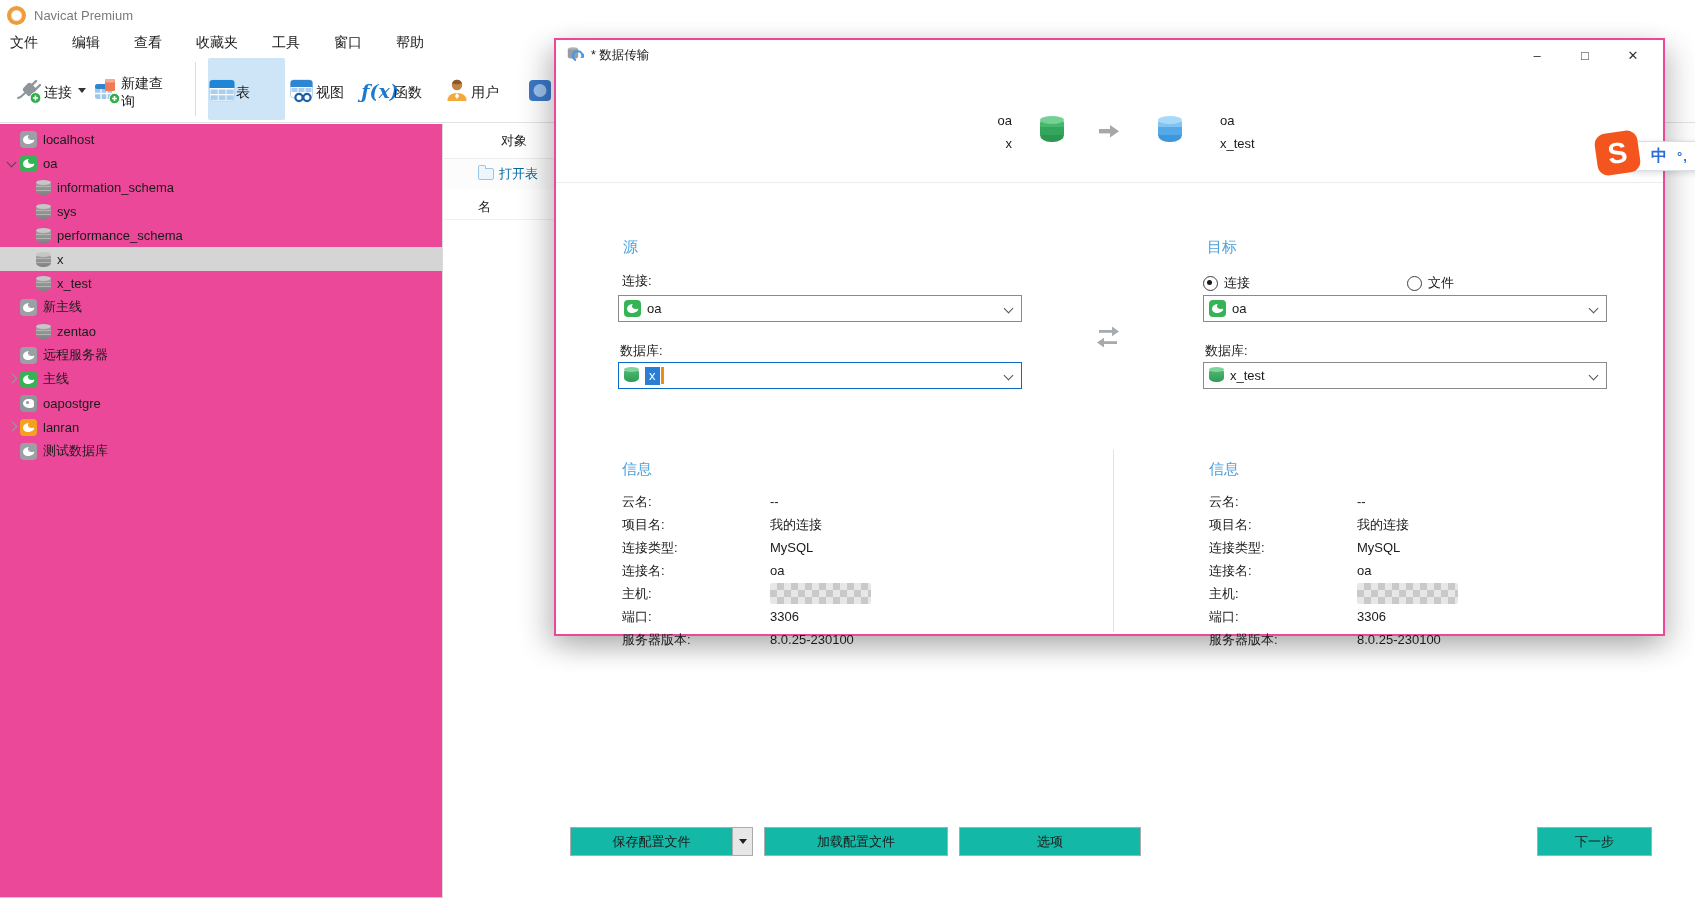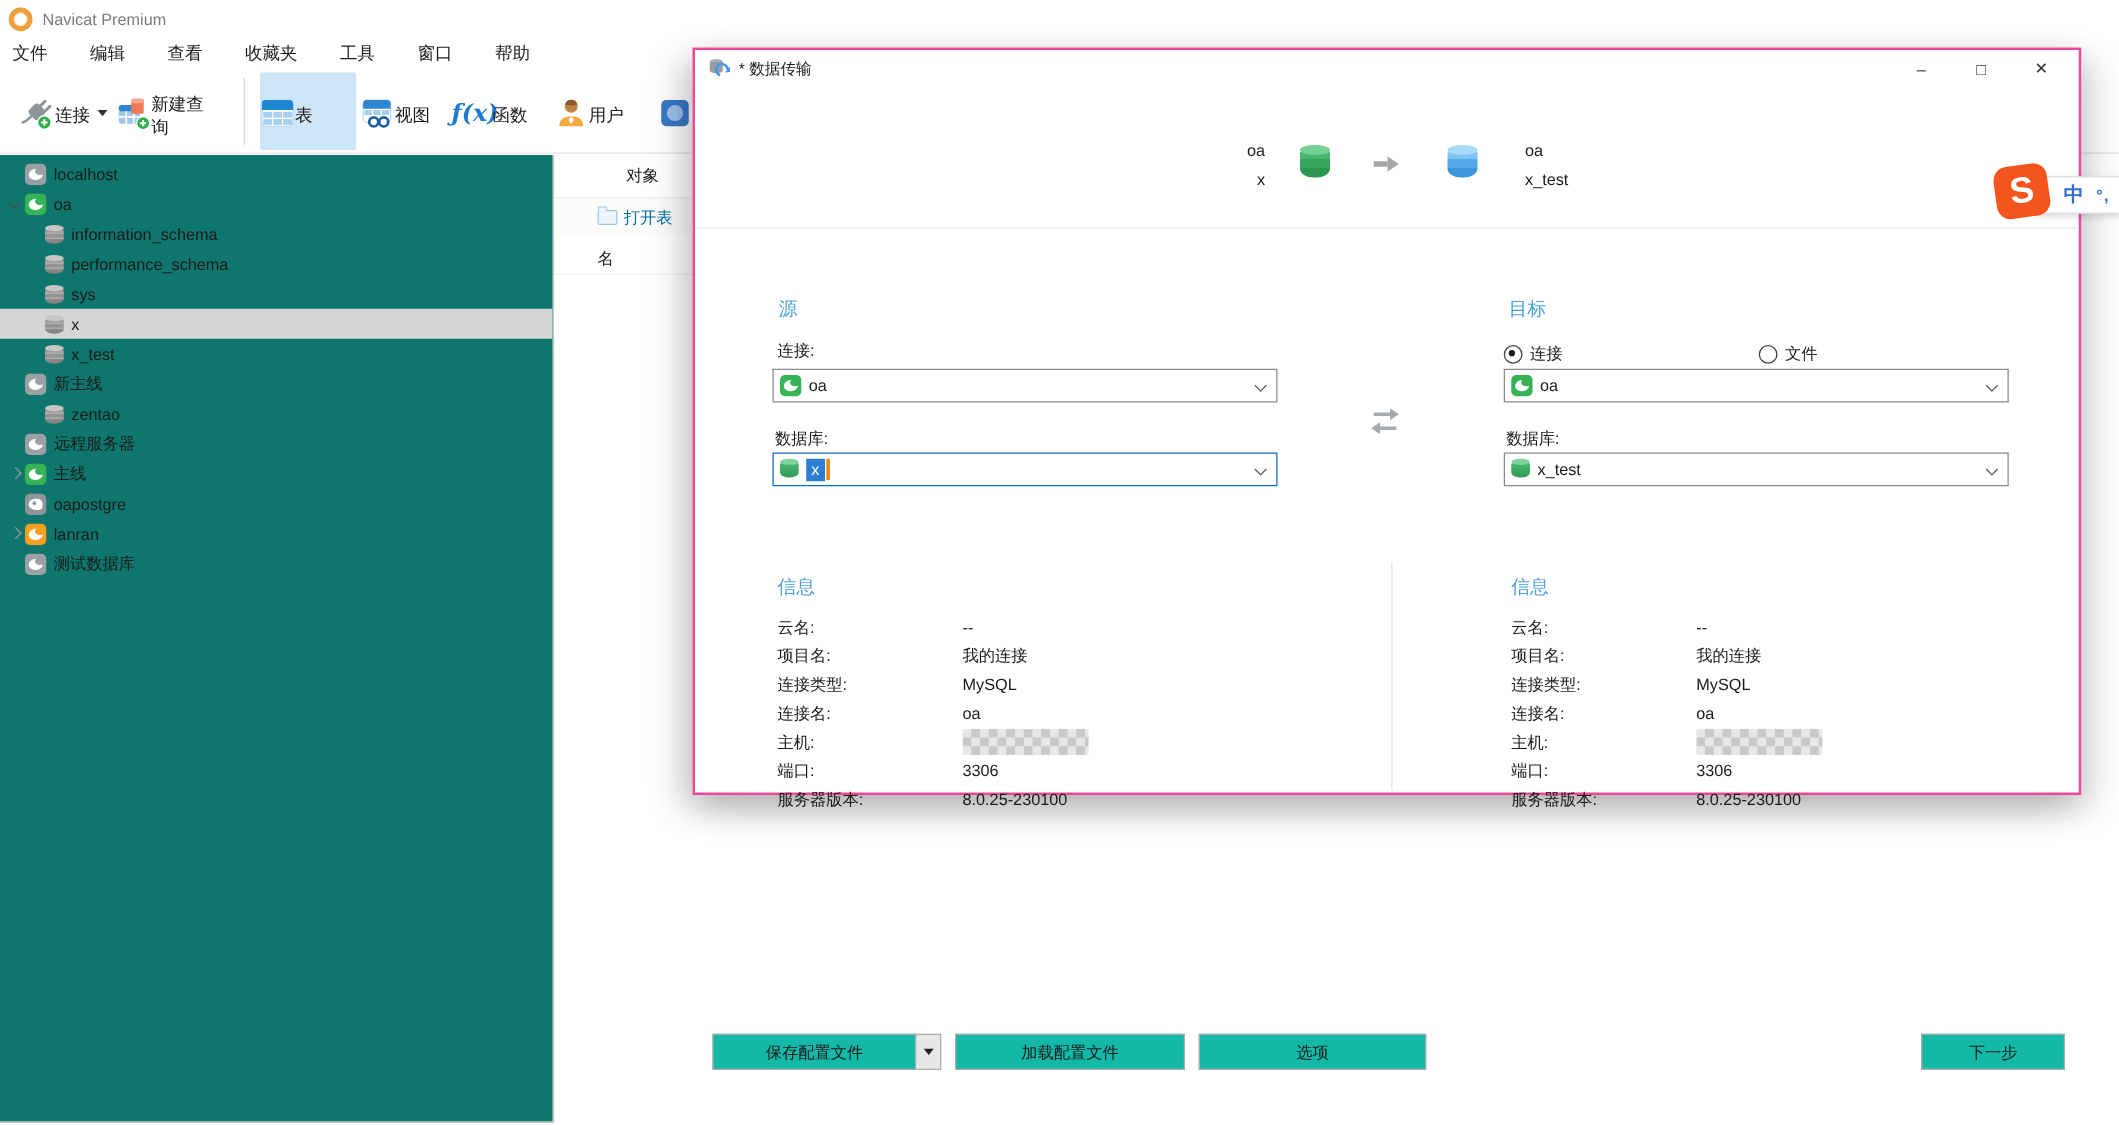--- a/index.html
+++ b/index.html
@@ -20,21 +20,21 @@
   .toolbar{position:absolute;left:0;top:56px;width:100%;height:67px;border-bottom:1px solid #e3e3e3;box-sizing:border-box}
   .toolbtn{position:absolute;top:2px;height:62px;display:flex;flex-direction:row;align-items:center;padding-top:4px;box-sizing:border-box;border-radius:2px}
   .toolbtn .tb-label{font-size:14px;margin-top:3px}
   .tb-active{background:#cde5f7}
   .tb-icon{width:28px;height:30px;display:flex;align-items:center;justify-content:center}
   .sep-v{position:absolute;left:195px;top:6px;height:54px;width:1px;background:#dcdcdc}
   .connect-caret{position:absolute;left:78px;top:32px;width:0;height:0;border-left:4px solid transparent;border-right:4px solid transparent;border-top:5px solid #333}
   .fxico{font-style:italic;font-weight:bold;font-size:19px;color:#1b79cf;font-family:"DejaVu Serif","Liberation Serif",serif}
 
   
-  .sidebar{position:absolute;left:0;top:124px;width:443px;bottom:2px;border-right:1px solid #d9d9d9;padding-top:3px;box-sizing:border-box;background:#0f766e;overflow:hidden}
+  .sidebar{position:absolute;left:0;top:124px;width:443px;bottom:2px;border-right:1px solid #d9d9d9;padding-top:3px;box-sizing:border-box;background:#ec4899;overflow:hidden}
   .tree-row{height:24px;display:flex;align-items:center;font-size:13px}
   .tree-row.lvl0{padding-left:4px}
   .tree-row.lvl1{padding-left:36px}
   .tree-row.selected{background:#d5d5d5}
   .chev{width:16px;height:16px;position:relative;flex:none}
   .chev.down::before{content:"";position:absolute;left:4px;top:4px;width:6px;height:6px;border-right:1.6px solid #4a4a4a;border-bottom:1.6px solid #4a4a4a;transform:rotate(45deg)}
   .chev.right::before{content:"";position:absolute;left:5px;top:4px;width:6px;height:6px;border-right:1.6px solid #9a9a9a;border-top:1.6px solid #9a9a9a;transform:rotate(45deg)}
   .ic{width:17px;height:17px;border-radius:4px;position:relative;flex:none;margin-right:6px}
   .ic.mysql-green{background:#35b355}
   .ic.mysql-gray{background:#9aa0a4}
@@ -242,25 +242,25 @@
         <span class="chev down" data-interactable="true"></span>
         <span class="ic mysql-green dolphin" data-interactable="false"></span>
         <span class="tree-label" data-interactable="false">oa</span>
       </div>
       <div class="tree-row lvl1" data-interactable="true">
         <span class="ic db-gray" data-interactable="false"></span>
         <span class="tree-label" data-interactable="false">information_schema</span>
       </div>
       <div class="tree-row lvl1" data-interactable="true">
         <span class="ic db-gray" data-interactable="false"></span>
+        <span class="tree-label" data-interactable="false">sys</span>
+      </div>
+      <div class="tree-row lvl1" data-interactable="true">
+        <span class="ic db-gray" data-interactable="false"></span>
         <span class="tree-label" data-interactable="false">performance_schema</span>
-      </div>
-      <div class="tree-row lvl1" data-interactable="true">
-        <span class="ic db-gray" data-interactable="false"></span>
-        <span class="tree-label" data-interactable="false">sys</span>
       </div>
       <div class="tree-row lvl1 selected" data-interactable="true">
         <span class="ic db-gray" data-interactable="false"></span>
         <span class="tree-label" data-interactable="false">x</span>
       </div>
       <div class="tree-row lvl1" data-interactable="true">
         <span class="ic db-gray" data-interactable="false"></span>
         <span class="tree-label" data-interactable="false">x_test</span>
       </div>
       <div class="tree-row lvl0" data-interactable="true">

